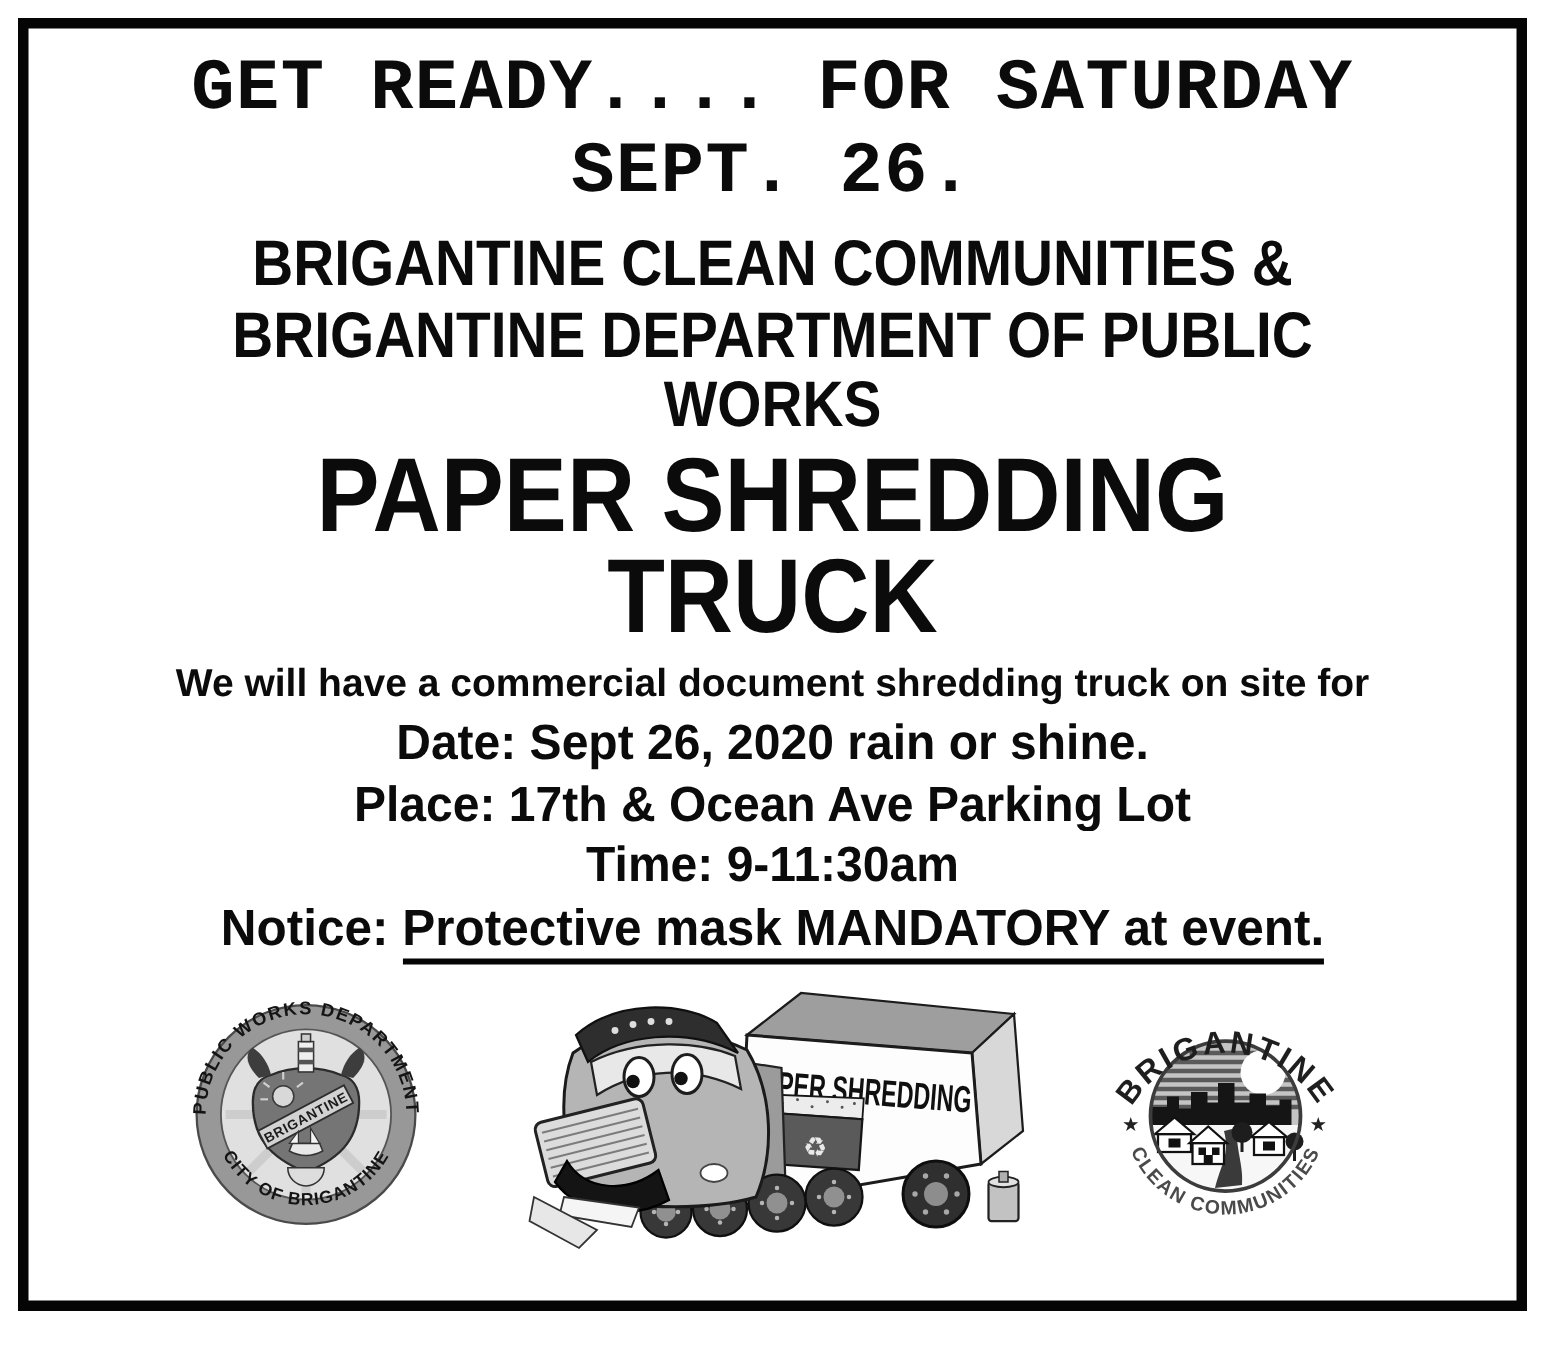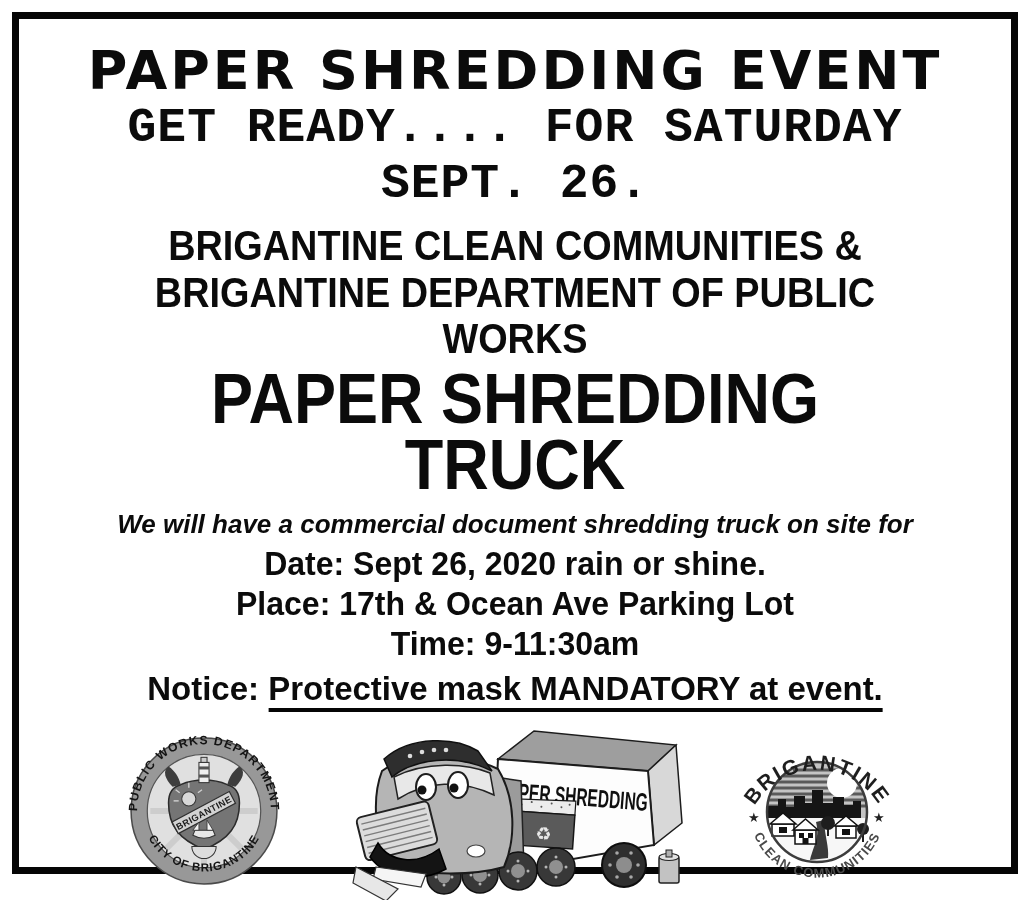--- a/index.html
+++ b/index.html
@@ -3,34 +3,33 @@
 <meta charset="utf-8">
 <style>
   html,body{margin:0;padding:0;background:#ffffff;}
   body{width:1030px;height:900px;font-family:"Liberation Sans",sans-serif;color:#0b0b0b;overflow:hidden;}
   .frame{margin:12px;border:7px solid #050505;height:862px;box-sizing:border-box;background:#ffffff;}
   .content{padding:14px 28px 0 28px;text-align:center;}
   .title{font-family:"DejaVu Sans",sans-serif;font-weight:bold;font-size:54px;letter-spacing:3px;line-height:1.12;margin-top:8px;}
   .subtitle{font-family:Liberation Mono, monospace;font-weight:bold;font-size:48px;letter-spacing:1px;line-height:1.15;}
   .org{font-weight:bold;font-size:43px;line-height:1.06;margin-top:11px;transform:scaleX(0.88);}
   .headline{font-weight:bold;font-size:70px;line-height:0.95;margin-top:4px;transform:scaleX(0.9);letter-spacing:0px;}
-  .desc{font-weight:bold;font-size:26px;line-height:1.2;margin-top:10px;font-style:italic;}
+  .desc{font-weight:bold;font-size:26px;line-height:1.2;margin-top:10px;}
   .details{font-weight:bold;font-size:33px;line-height:1.22;margin-top:4px;transform:scaleX(0.97);}
   .notice{font-weight:bold;font-size:34px;line-height:1.2;margin-top:3px;transform:scaleX(0.97);}
   .notice .u{border-bottom:4px solid #050505;padding-bottom:1px;}
   .logos-row{margin-top:14px;display:flex;justify-content:center;align-items:center;gap:46px;height:178px;}
   svg text{font-family:"Liberation Sans",sans-serif;}
 </style>
 </head>
 <body>
 
 <div class="frame">
   <div class="content">
 
-    <div class="title">PAPER SHREDDING EVENT</div>
     <div class="subtitle">GET READY.... FOR SATURDAY SEPT. 26.</div>
 
     <div class="org">BRIGANTINE CLEAN COMMUNITIES &amp;</div>
     <div class="org" style="margin-top:2px;">BRIGANTINE DEPARTMENT OF PUBLIC WORKS</div>
 
     <div class="headline">PAPER SHREDDING TRUCK</div>
 
     <div class="desc">We will have a commercial document shredding truck on site for</div>
 
     <div class="details">Date: Sept 26, 2020 rain or shine.</div>

